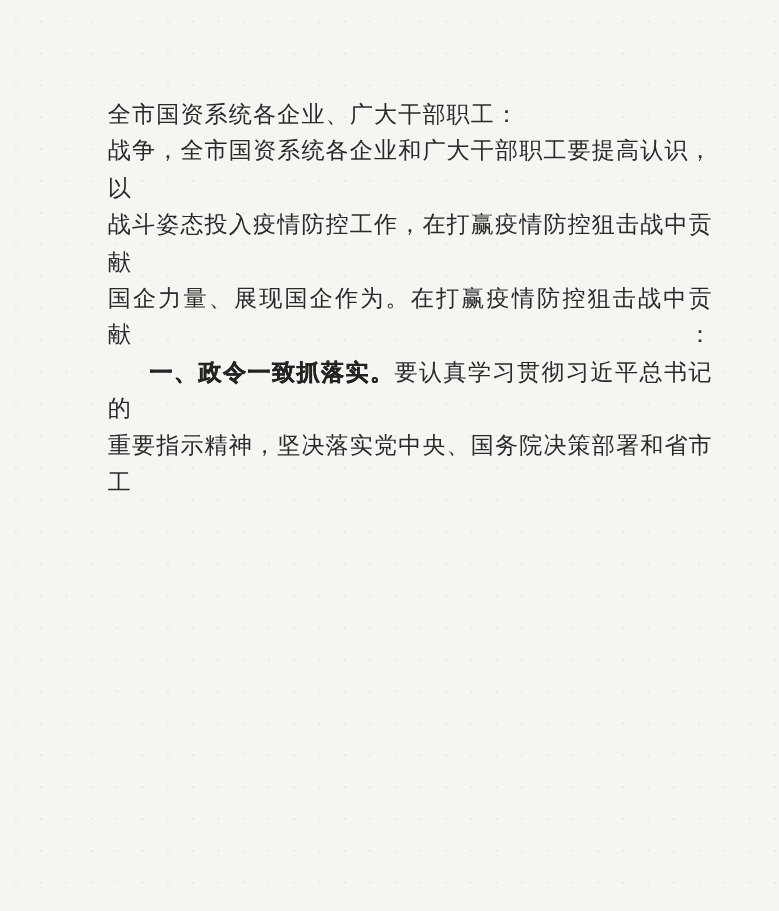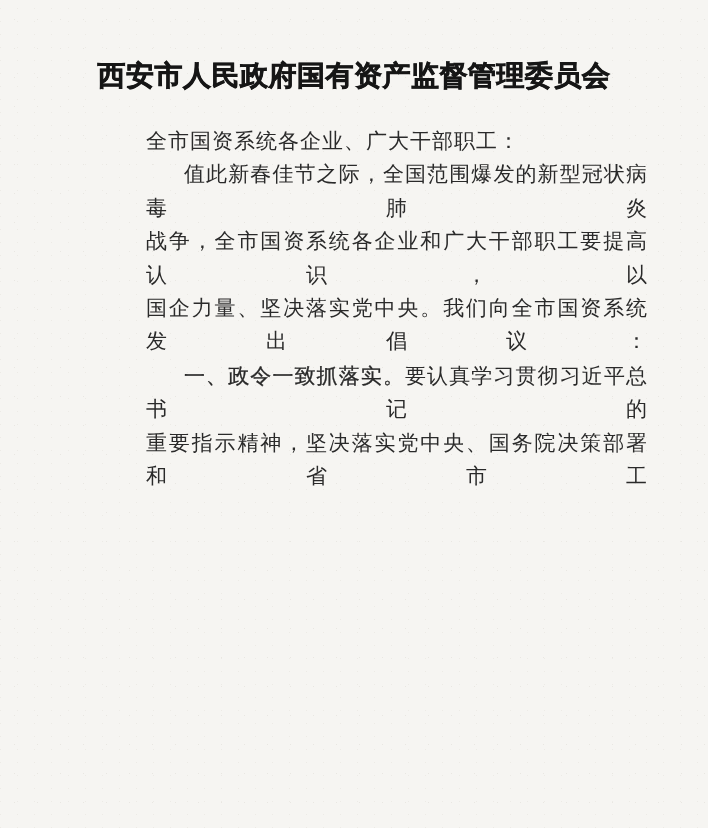--- a/index.html
+++ b/index.html
@@ -43,49 +43,47 @@
     width: 550px;
     color: #2a2a2a;
   }
   .line {
     font-size: 21px;
     line-height: 33.4px;
     letter-spacing: 1px;
     text-align: justify;
     text-align-last: left;
     white-space: nowrap;
-    margin-left: 48px;
   }
   .line.fill {
     white-space: normal;
     text-align-last: justify;
   }
   .line.indent {
     text-indent: 38px;
   }
   .lead {
     font-family: "Liberation Sans", "DejaVu Sans", sans-serif;
-    font-weight: 400;
+    font-weight: 700;
     -webkit-text-stroke: 0.3px #222;
   }
 </style>
 </head>
 <body>
 
 <div class="page">
 
   <header class="title">
-    <div class="title-line">西安市人民政府国有资产监督管理委员会</div>
   </header>
 
   <main class="doc-body">
     <div class="line">全市国资系统各企业、广大干部职工：</div>
 
-    <div class="line fill indent">值此新春佳节之际，全国范围爆发的新型冠状病毒肺炎</div>
     <div class="line fill">战争，全市国资系统各企业和广大干部职工要提高认识，以</div>
-    <div class="line fill">国企力量、坚决落实党中央。我们向全市国资系统发出倡议：</div>
+    <div class="line fill">战斗姿态投入疫情防控工作，在打赢疫情防控狙击战中贡献</div>
+    <div class="line fill">国企力量、展现国企作为。在打赢疫情防控狙击战中贡献：</div>
 
     <div class="line fill indent"><span class="lead">一、政令一致抓落实。</span><span>要认真学习贯彻习近平总书记的</span></div>
     <div class="line fill">重要指示精神，坚决落实党中央、国务院决策部署和省市工</div>
 
   </main>
 
 </div>
 
 </body></html>

